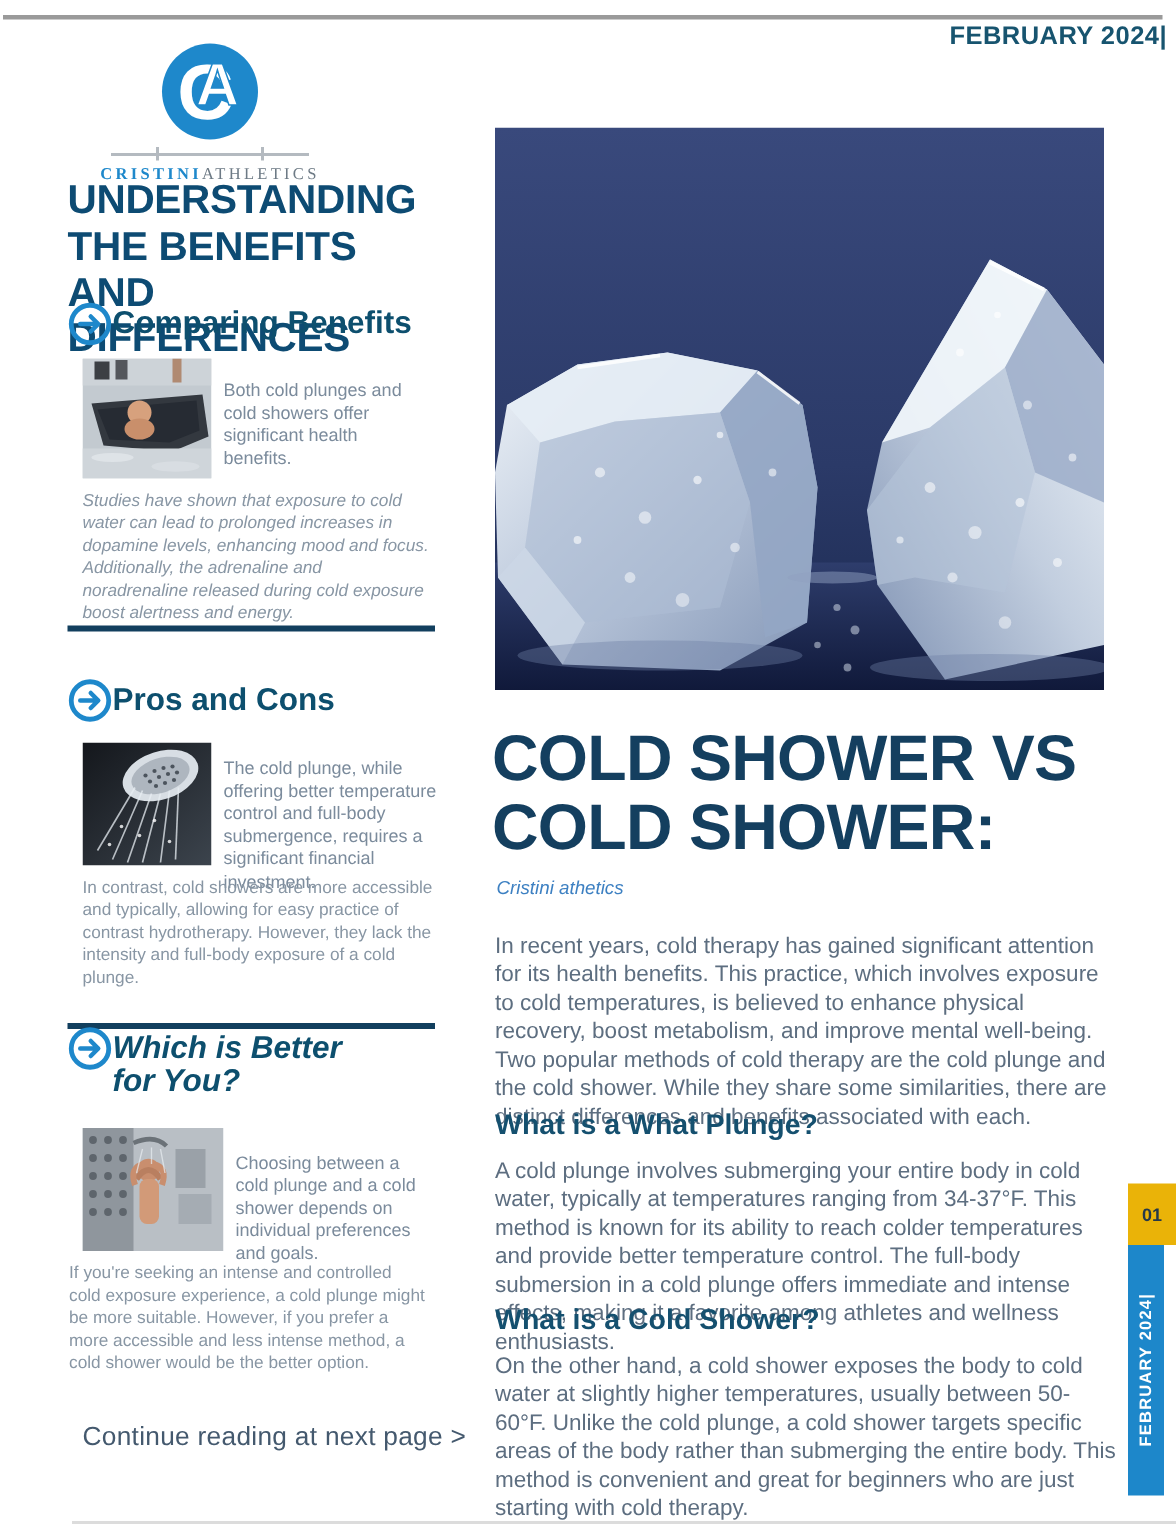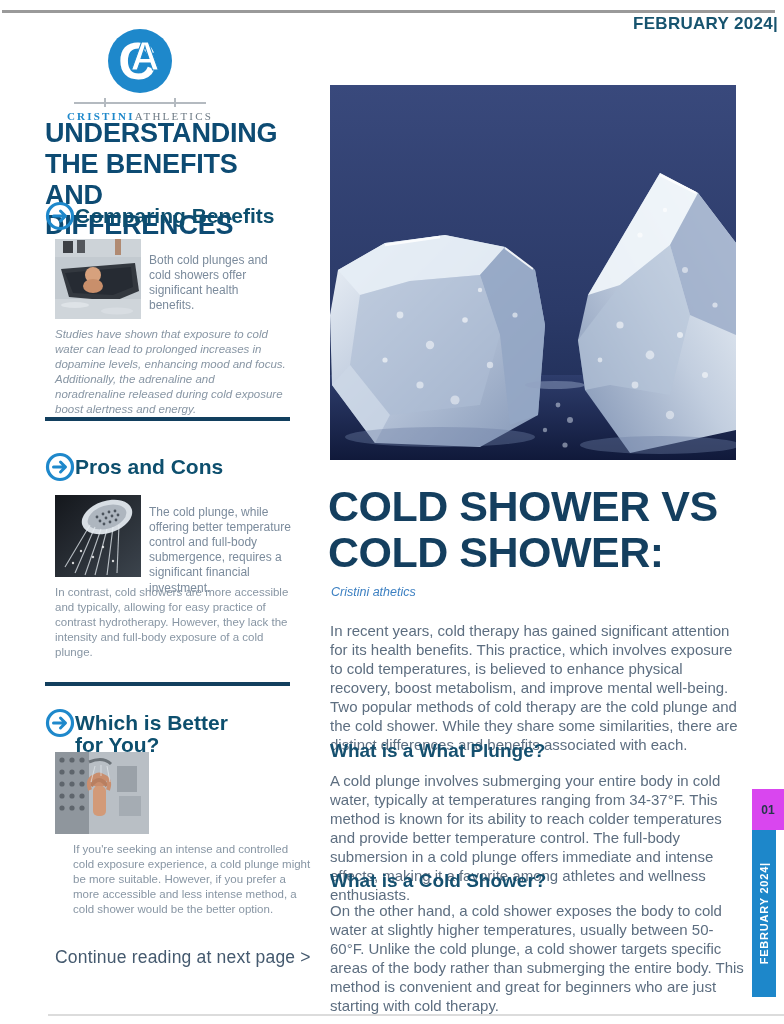--- a/index.html
+++ b/index.html
@@ -22,56 +22,56 @@
   .brand-name .b1 { color:#1e88cb; }
   .brand-name .b2 { color:#6d7a85; font-weight:normal; }
 
   .sidebar-title { left:45px; top:118px; width:235px; font-size:27px; font-weight:bold; color:#0d4b73; line-height:1.14; letter-spacing:-0.2px; }
 
   
   .sec-heading { display:flex; align-items:flex-start; color:#0d4f6e; font-weight:bold; font-size:21px; line-height:1.0; }
   .sec-heading .txt { padding-top:4px; line-height:1.05; }
   .h-s1 { left:45px; top:201px; width:245px; }
   .h-s2 { left:45px; top:452px; width:245px; }
-  .h-s3 { left:45px; top:708px; width:235px; }
+  .h-s3 { left:45px; top:684px; width:235px;font-style:italic; }
 
   .media-row { display:flex; gap:8px; }
   .m-s1 { left:55px; top:239px; width:230px; }
   .m-s2 { left:55px; top:495px; width:240px; }
   .m-s3 { left:55px; top:752px; width:235px; }
   .thumb { flex:0 0 auto; display:block; }
   .callout { font-size:12px; line-height:1.26; color:#7b8b9c; padding-top:14px; }
   .m-s2 .callout { padding-top:10px; }
   .m-s3 .callout { padding-top:16px; }
 
   .side-body { font-size:11.5px; line-height:1.3; color:#8896a4; }
   .b-s1 { left:55px; top:327px; width:232px;font-style:italic; }
   .b-s2 { left:55px; top:585px; width:242px; }
-  .b-s3 { left:73px; top:842px; width:238px; }
+  .b-s3 { left:46px; top:842px; width:238px; }
 
   .divider { left:45px; width:245px; height:4px; background:#123f5e; }
   .div1 { top:417px; }
   .div2 { top:682px; }
 
   .continue-link { left:55px; top:947px; font-size:17.5px; color:#44596e; letter-spacing:.2px; cursor:pointer; }
 
   
   .hero { left:330px; top:85px; width:406px; height:375px; display:block; }
   .main-title { left:328px; top:484px; width:420px; font-size:43px; font-weight:bold; color:#143f5f; line-height:1.06; letter-spacing:-0.5px; }
   .byline { left:331px; top:585px; font-size:12.5px; font-style:italic; color:#3d80c2; }
   .main-body { left:330px; width:414px; font-size:15px; line-height:1.27; color:#5d6e80; }
   .p-intro { top:621px; }
   .h2 { left:330px; width:414px; font-size:19px; font-weight:bold; color:#15506f; }
   .h2-1 { top:740px; }
   .p-1 { top:771px; }
   .h2-2 { top:870px; }
   .p-2 { top:901px; }
 
   
-  .pagenum-box { left:752px; top:789px; width:32px; height:41px; background:#d946ef; display:flex; align-items:center; justify-content:center; font-size:12px; font-weight:bold; color:#25384a; }
+  .pagenum-box { left:752px; top:789px; width:32px; height:41px; background:#eab308; display:flex; align-items:center; justify-content:center; font-size:12px; font-weight:bold; color:#25384a; }
   .side-tab { left:752px; top:830px; width:24px; height:167px; background:#1d87ca; display:flex; align-items:center; justify-content:center; }
   .side-tab span { writing-mode:vertical-rl; transform:rotate(180deg); color:#ffffff; font-weight:bold; font-size:11px; letter-spacing:.8px; white-space:nowrap; }
 
   .bottom-rule { left:48px; top:1014px; width:736px; height:2px; background:#dcdcdc; }
 </style>
 </head>
 <body>
 
 <div class="abs top-rule"></div>
 <div class="abs issue-label">FEBRUARY 2024|</div>
@@ -209,20 +209,21 @@
     <circle cx="44" cy="28" r="7.5" fill="#c98e6e"></circle>
     <path d="M36 34 q8 -12 16 0" stroke="#b97f60" stroke-width="4" fill="none"></path>
     <rect x="38" y="34" width="13" height="30" rx="5" fill="#d29a78"></rect>
     <path d="M35 38 q-4 -12 6 -14 M53 38 q4 -12 -6 -14" stroke="#c98e6e" stroke-width="4" fill="none"></path>
     <g stroke="#e9eef2" stroke-width="0.9" opacity="0.7">
       <line x1="40" y1="14" x2="36" y2="30"></line>
         <line x1="46" y1="13" x2="46" y2="24"></line>
         <line x1="52" y1="14" x2="55" y2="30"></line>
     </g>
   </svg>
+  <div class="callout" style="width:122px">Choosing between a cold plunge and a cold shower depends on individual preferences and goals.</div>
 </div>
 <div class="abs side-body b-s3">If you're seeking an intense and controlled cold exposure experience, a cold plunge might be more suitable. However, if you prefer a more accessible and less intense method, a cold shower would be the better option.</div>
 
 <div class="abs continue-link">Continue reading at next page &gt;</div>
 
 <svg class="abs hero" viewBox="0 0 406 375">
   <defs>
     <linearGradient id="sky" x1="0" y1="0" x2="0" y2="1">
       <stop offset="0" stop-color="#39497c"></stop>
         <stop offset="0.6" stop-color="#2b3a68"></stop>

